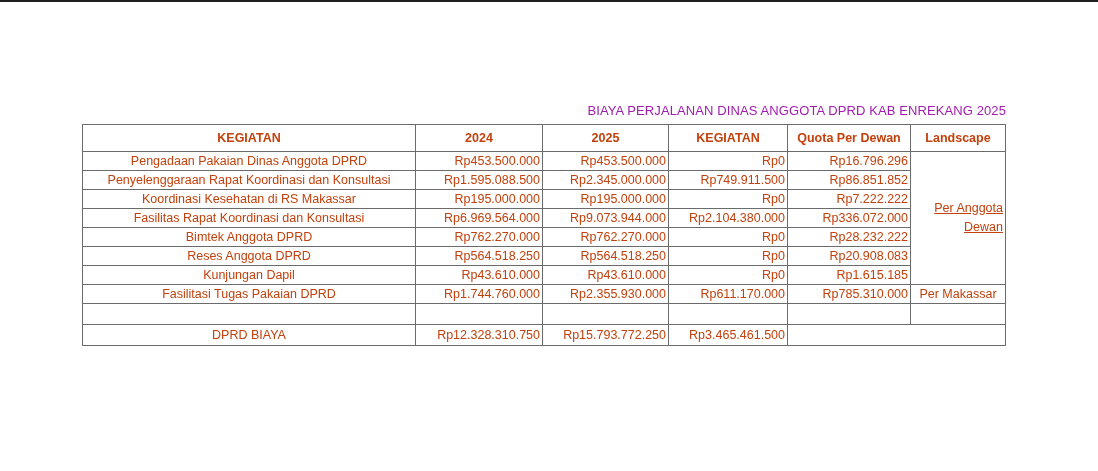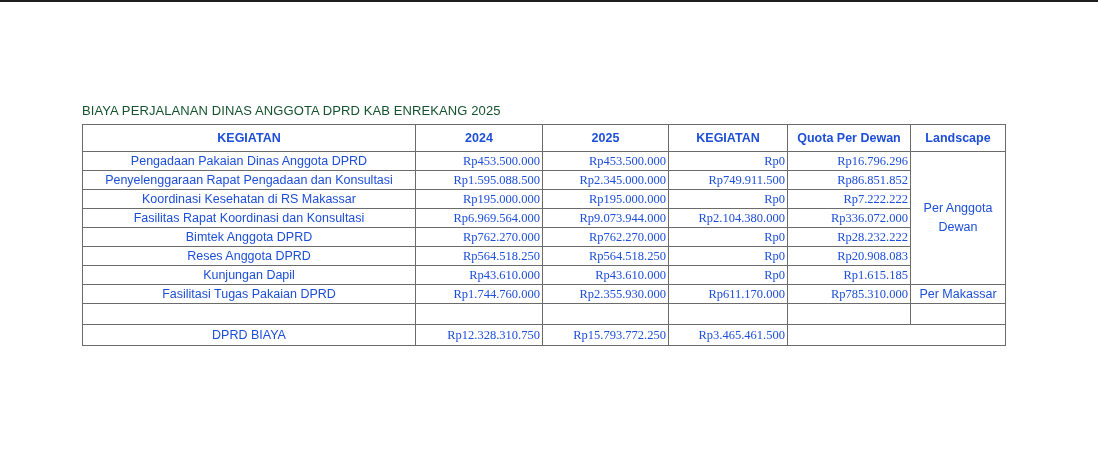--- a/index.html
+++ b/index.html
@@ -20,53 +20,53 @@
       left: 0; top: 0;
       width: 1098px;
       height: 2px;
       background: #1e1e1e;
     }
     .doc-title {
       position: absolute;
       left: 82px;
       top: 103px;
       width: 924px;
-      text-align: left;
+      text-align: right;
       font-size: 13px;
       letter-spacing: 0.1px;
-      color: #14532d;
+      color: #a21caf;
     }
     table.budget {
       position: absolute;
       left: 82px;
       top: 124px;
       border-collapse: collapse;
       font-size: 12.5px;
-      color: #1d4ed8;
+      color: #c2410c;
       table-layout: fixed;
     }
     table.budget td, table.budget th {
       border: 1px solid #6b6b6b;
       padding: 0 2px;
       height: 18px;
       line-height: 17px;
       white-space: nowrap;
       overflow: hidden;
     }
     table.budget th {
       font-weight: bold;
       text-align: center;
       height: 26px;
     }
     table.budget th.plain {
       font-weight: bold;
     }
-    .num { text-align: right; font-family: Liberation Serif, serif; }
+    .num { text-align: right; }
     .left { text-align: center; }
-    .center { text-align: center; vertical-align: middle; white-space: normal !important; line-height: 19px !important; }
+    .center { text-align: right; vertical-align: middle; white-space: normal !important; line-height: 19px !important; text-decoration: underline; }
     col.c1 { width: 333px; }
     col.c2 { width: 127px; }
     col.c3 { width: 126px; }
     col.c4 { width: 119px; }
     col.c5 { width: 123px; }
     col.c6 { width: 95px; }
     tr.empty td { height: 20px; }
     tr.total td { height: 20px; }
   </style>
 </head>
@@ -98,21 +98,21 @@
   <tbody>
     <tr>
       <td class="left">Pengadaan Pakaian Dinas Anggota DPRD</td>
       <td class="num">Rp453.500.000</td>
       <td class="num">Rp453.500.000</td>
       <td class="num">Rp0</td>
       <td class="num">Rp16.796.296</td>
       <td class="center" rowspan="7">Per Anggota Dewan</td>
     </tr>
     <tr>
-      <td class="left">Penyelenggaraan Rapat Pengadaan dan Konsultasi</td>
+      <td class="left">Penyelenggaraan Rapat Koordinasi dan Konsultasi</td>
       <td class="num">Rp1.595.088.500</td>
       <td class="num">Rp2.345.000.000</td>
       <td class="num">Rp749.911.500</td>
       <td class="num">Rp86.851.852</td>
     </tr>
     <tr>
       <td class="left">Koordinasi Kesehatan di RS Makassar</td>
       <td class="num">Rp195.000.000</td>
       <td class="num">Rp195.000.000</td>
       <td class="num">Rp0</td>

